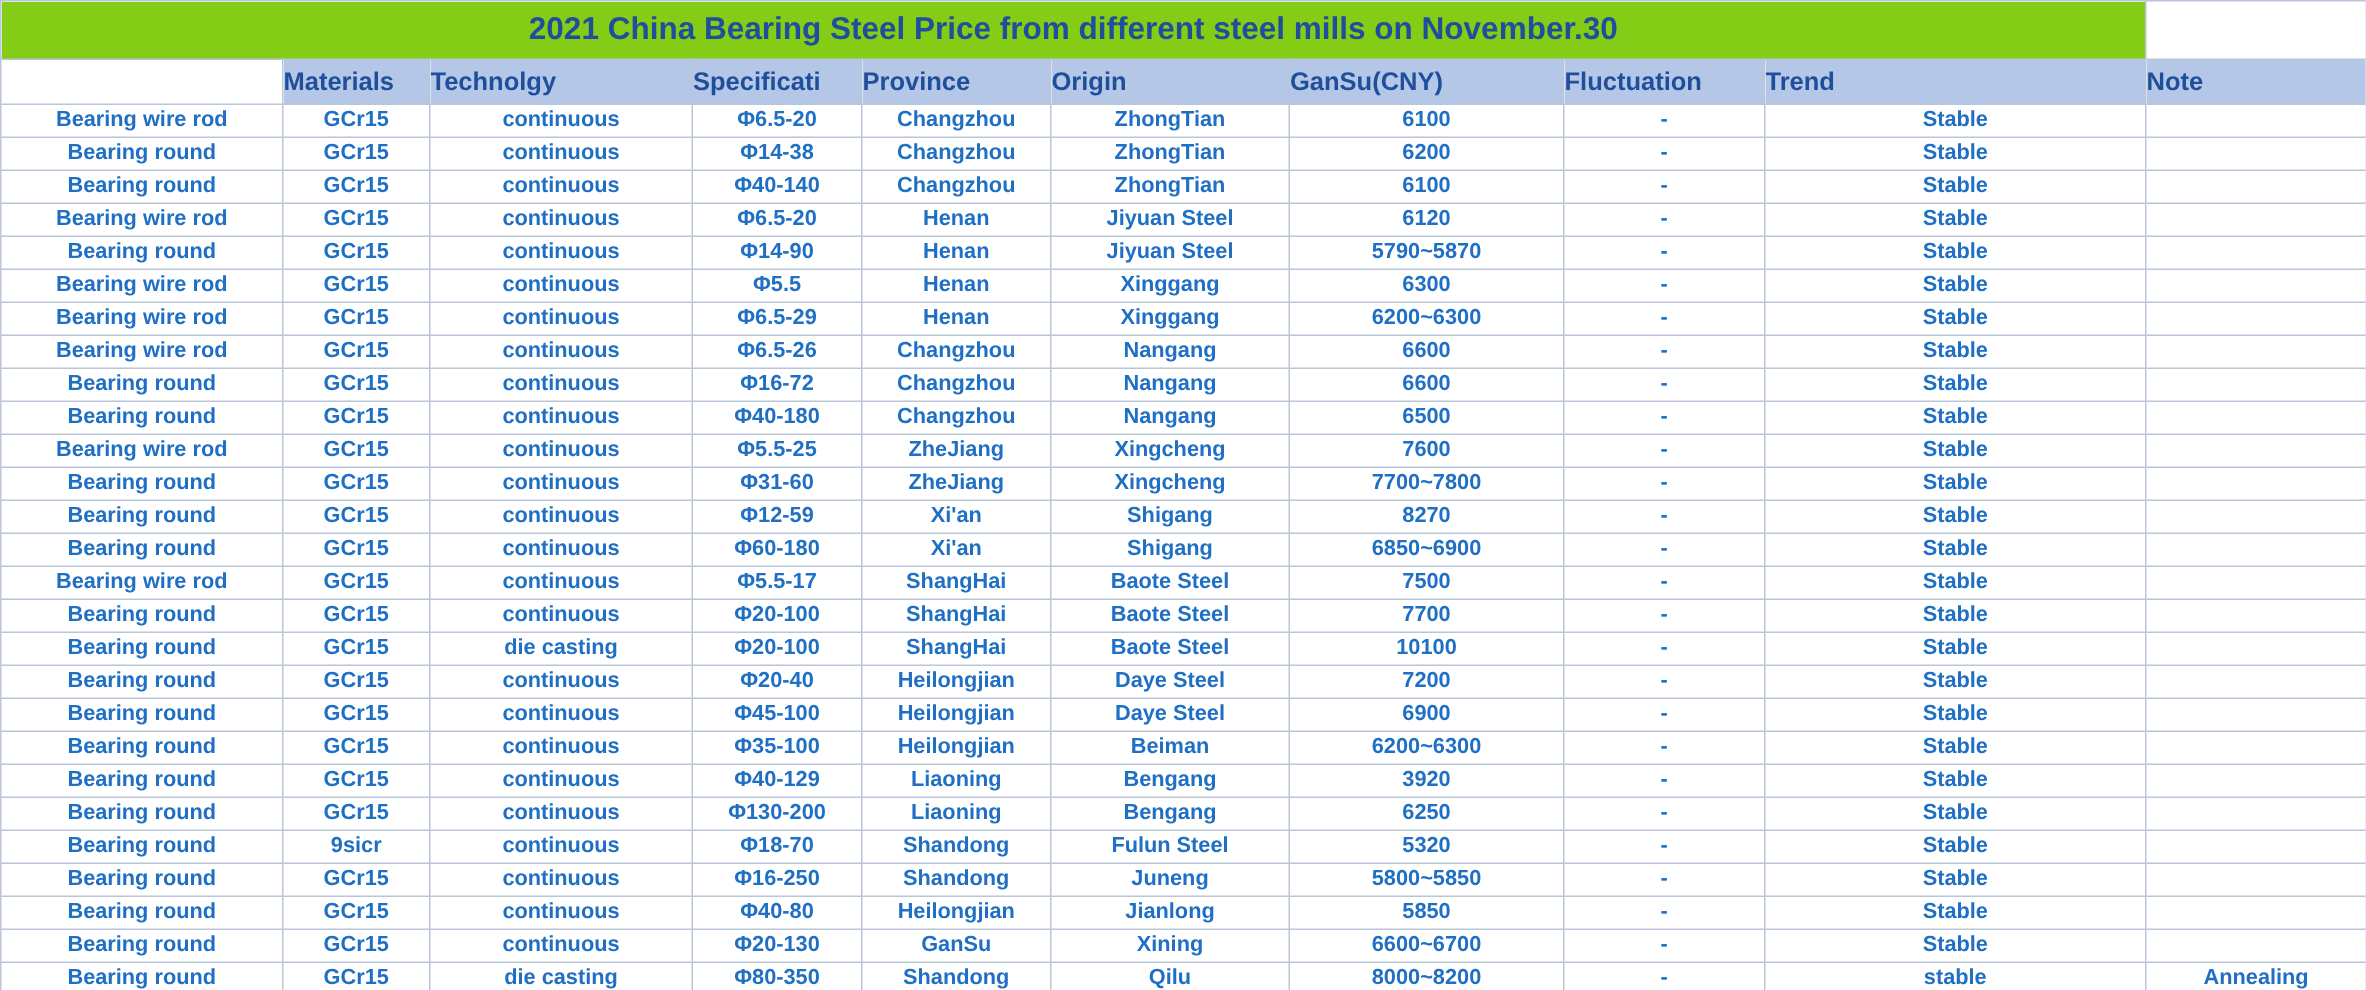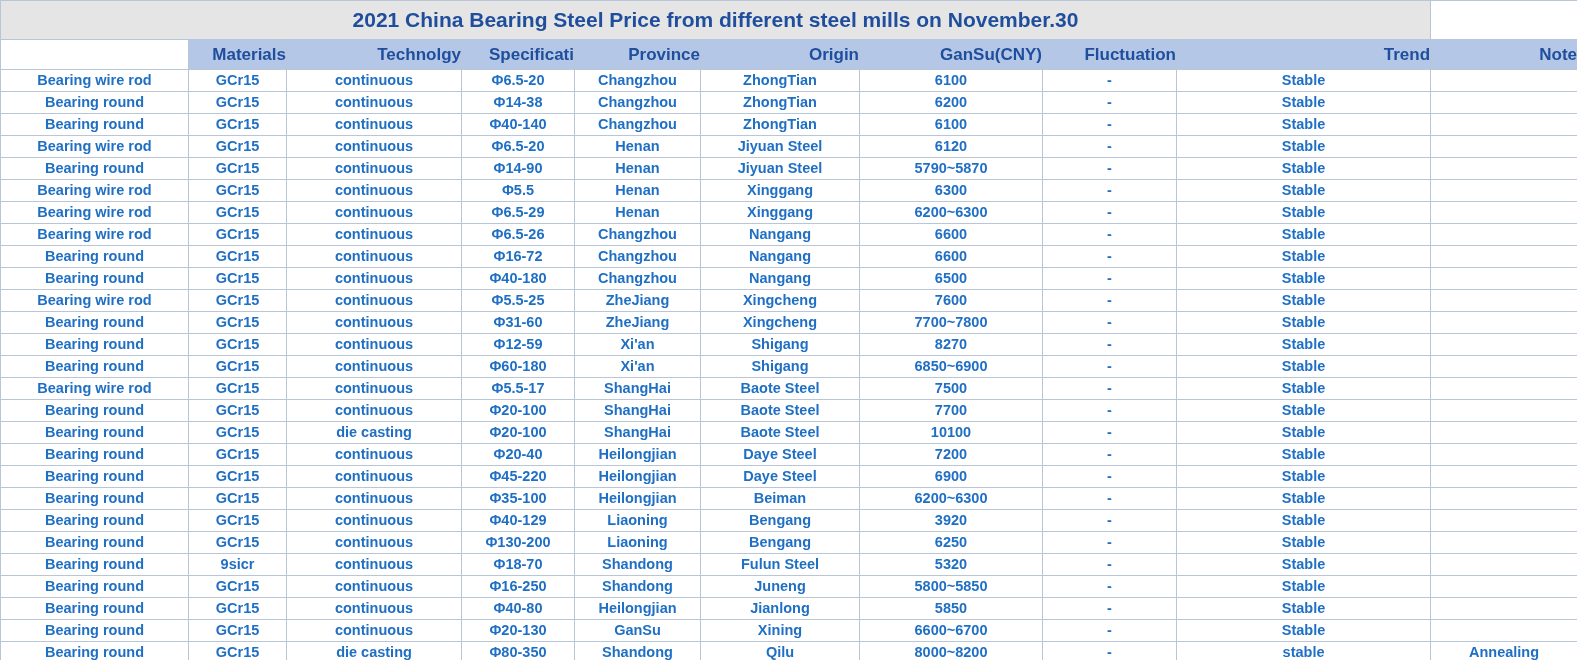--- a/index.html
+++ b/index.html
@@ -25,40 +25,40 @@
   table.price-table td, table.price-table th {
     border: 1px solid #b9c6d8;
     padding: 0;
     margin: 0;
     overflow: hidden;
     white-space: nowrap;
   }
   
   .title-cell {
     height: 38px;
-    background: #e5e5e5;
+    background: #84cc16;
     color: #1f4e9c;
     font-size: 21px;
     font-weight: bold;
     text-align: center;
     vertical-align: middle;
     border: 1px solid #b9c6d8;
   }
   .title-pad {
     background: #ffffff;
     border: 1px solid #b9c6d8;
   }
   
   .hdr {
     height: 29px;
     background: #b4c7e7;
     color: #1f4e9c;
     font-size: 17px;
     font-weight: bold;
-    text-align: right;
+    text-align: left;
     vertical-align: middle;
   }
   .hdr-blank {
     background: #ffffff;
   }
   
   tr.data-row td {
     height: 21px;
     font-size: 14.5px;
     font-weight: bold;
@@ -329,21 +329,21 @@
           <td>Daye  Steel</td>
           <td>7200</td>
           <td>-</td>
           <td>Stable</td>
           <td class="c-note"></td>
         </tr>
         <tr class="data-row">
           <td>Bearing round</td>
           <td>GCr15</td>
           <td>continuous</td>
-          <td>Φ45-220</td>
+          <td>Φ45-100</td>
           <td>Heilongjian</td>
           <td>Daye  Steel</td>
           <td>6900</td>
           <td>-</td>
           <td>Stable</td>
           <td class="c-note"></td>
         </tr>
         <tr class="data-row">
           <td>Bearing round</td>
           <td>GCr15</td>

